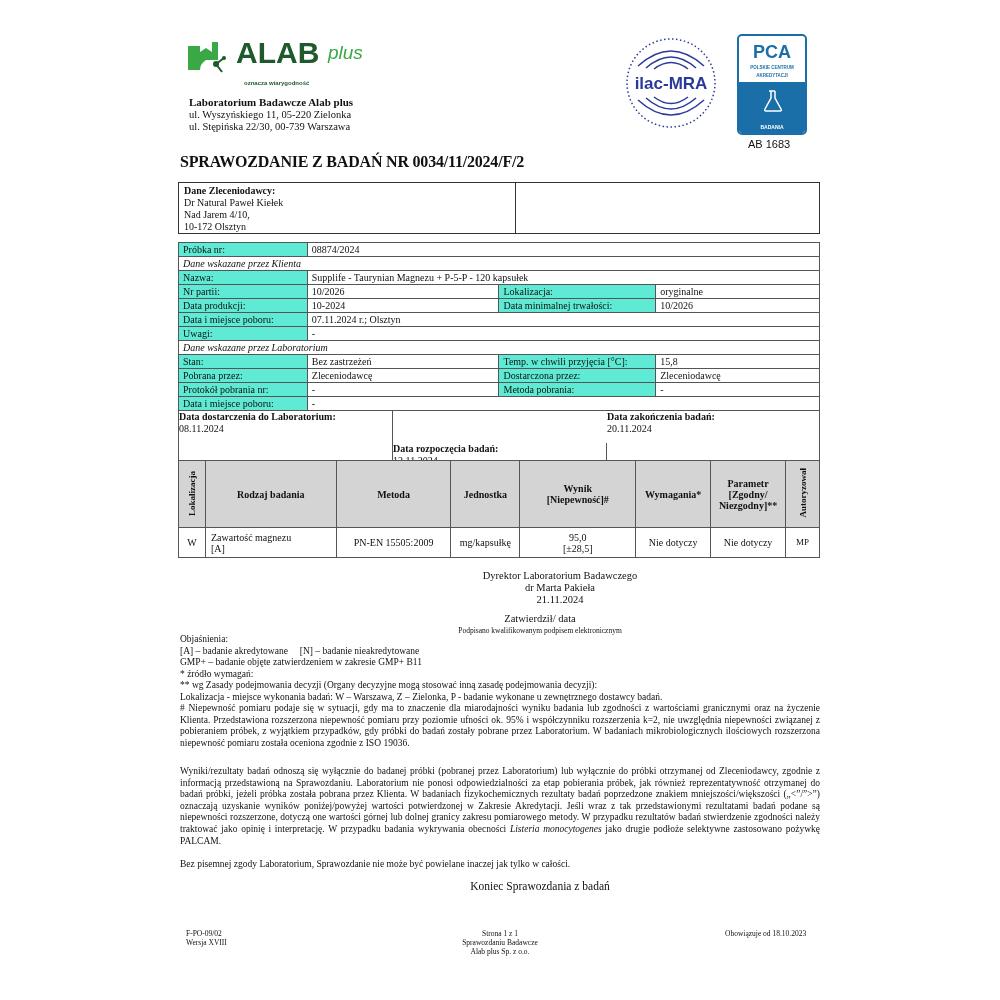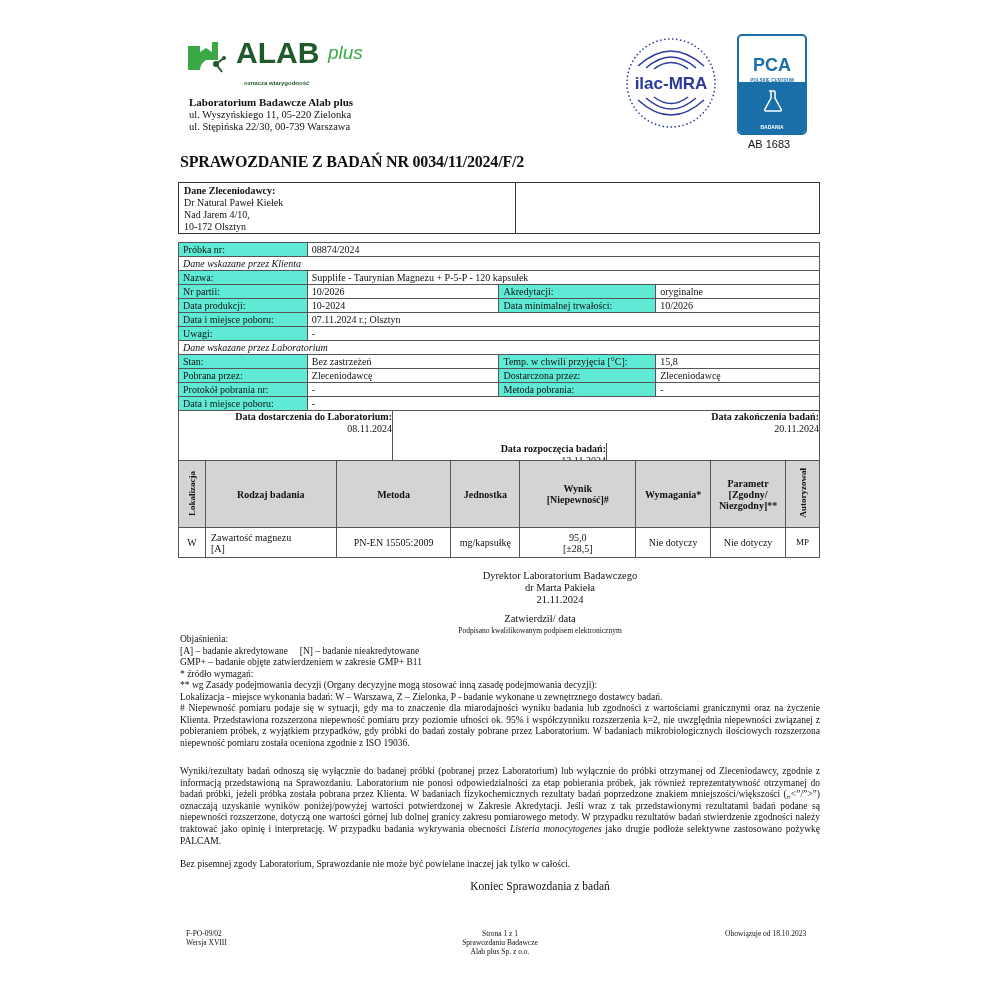--- a/index.html
+++ b/index.html
@@ -14,21 +14,21 @@
   .logo .brand { position: absolute; left: 50px; top: 2px; font-family: "Liberation Sans", sans-serif; font-weight: bold; font-size: 30px; color: #1f5a2c; letter-spacing: 0px; }
   .logo .plus { position: absolute; left: 142px; top: 8px; font-family: "Liberation Sans", sans-serif; font-style: italic; font-size: 19px; color: #39a845; }
   .logo .tagline { position: absolute; left: 58px; top: 46px; font-family: "Liberation Sans", sans-serif; font-weight: bold; font-size: 6px; color: #1f5a2c; }
 
   .lab-info { left: 189px; top: 96px; font-size: 10.5px; line-height: 12.5px; }
   .lab-info .name { font-weight: bold; font-size: 11px; }
 
   .ilac { left: 618px; top: 36px; width: 106px; height: 94px; }
   .pca { left: 737px; top: 34px; width: 70px; height: 101px; border: 2px solid #1b6fa8; border-radius: 5px; overflow: hidden; background: #fff; }
   .pca .top { height: 46px; text-align: center; }
-  .pca .pca-t { font-family: "Liberation Sans", sans-serif; font-weight: bold; font-size: 18px; color: #1b6fa8; padding-top: 19px; }
+  .pca .pca-t { font-family: "Liberation Sans", sans-serif; font-weight: bold; font-size: 18px; color: #1b6fa8; padding-top: 6px; }
   .pca .pca-sub { font-family: "Liberation Sans", sans-serif; font-weight: bold; font-size: 4.5px; color: #1b6fa8; line-height: 6px; margin-top: 2px; }
   .pca .bot { background: #1b6fa8; height: 53px; text-align: center; color: #fff; position: relative; }
   .pca .bot svg { position: absolute; left: 24px; top: 8px; }
   .pca .badania { position: absolute; left: 0; right: 0; bottom: 5px; font-family: "Liberation Sans", sans-serif; font-weight: bold; font-size: 5px; }
   .ab { left: 748px; top: 138px; font-family: "Liberation Sans", sans-serif; font-size: 11px; }
 
   .title { left: 180px; top: 153px; font-weight: bold; font-size: 16px; letter-spacing: -0.2px; }
 
   
   .client { left: 178px; top: 182px; width: 642px; height: 52px; border: 1.5px solid #333; display: flex; gap: 39px; }
@@ -37,21 +37,21 @@
   .client .right div { padding: 2px 5px; font-size: 10px; height: 26px; }
   .client .right div:first-child { border-bottom: 1px solid #333; }
   b { font-weight: bold; }
 
   
   table { border-collapse: collapse; }
   .sample { position: absolute; left: 178px; top: 242px; width: 642px; border: 1.5px solid #333; font-size: 10px; }
   .sample td { border: 1px solid #555; padding: 0 4px; height: 14px; line-height: 13px; vertical-align: middle; }
   .sample .lbl { background: #5eead4; font-weight: normal; }
   .sample .section td { font-style: italic; }
-  .sample .dates td { text-align: right; line-height: 12px; height: 27px; }
+  .sample .dates td { text-align: left; line-height: 12px; height: 27px; }
   .c1 { width: 129px; } .c2 { width: 192px; } .c3 { width: 157px; } .c4 { width: 164px; }
 
   
   .results { position: absolute; left: 178px; top: 460px; width: 642px; border: 1.5px solid #333; font-size: 10px; }
   .results th { background: #d4d4d4; border: 1px solid #555; font-weight: bold; height: 67px; text-align: center; vertical-align: middle; }
   .results td { border: 1px solid #555; height: 30px; text-align: center; vertical-align: middle; line-height: 11px; }
   .vert { writing-mode: vertical-rl; transform: rotate(180deg); font-size: 9px; }
 
   
   .sign { left: 420px; top: 570px; width: 280px; text-align: center; font-size: 10.5px; line-height: 12px; }
@@ -145,21 +145,21 @@
   <tr class="section">
         <td colspan="4">Dane wskazane przez Klienta</td>
       </tr>
   <tr>
     <td class="lbl">Nazwa:</td>
     <td colspan="3">Supplife - Taurynian Magnezu + P-5-P - 120 kapsułek</td>
   </tr>
   <tr>
     <td class="lbl">Nr partii:</td>
     <td>10/2026</td>
-    <td class="lbl">Akredytacji:</td>
+    <td class="lbl">Lokalizacja:</td>
     <td>oryginalne</td>
   </tr>
   <tr>
     <td class="lbl">Data produkcji:</td>
     <td>10-2024</td>
     <td class="lbl">Data minimalnej trwałości:</td>
     <td>10/2026</td>
   </tr>
   <tr>
     <td class="lbl">Data i miejsce poboru:</td>

